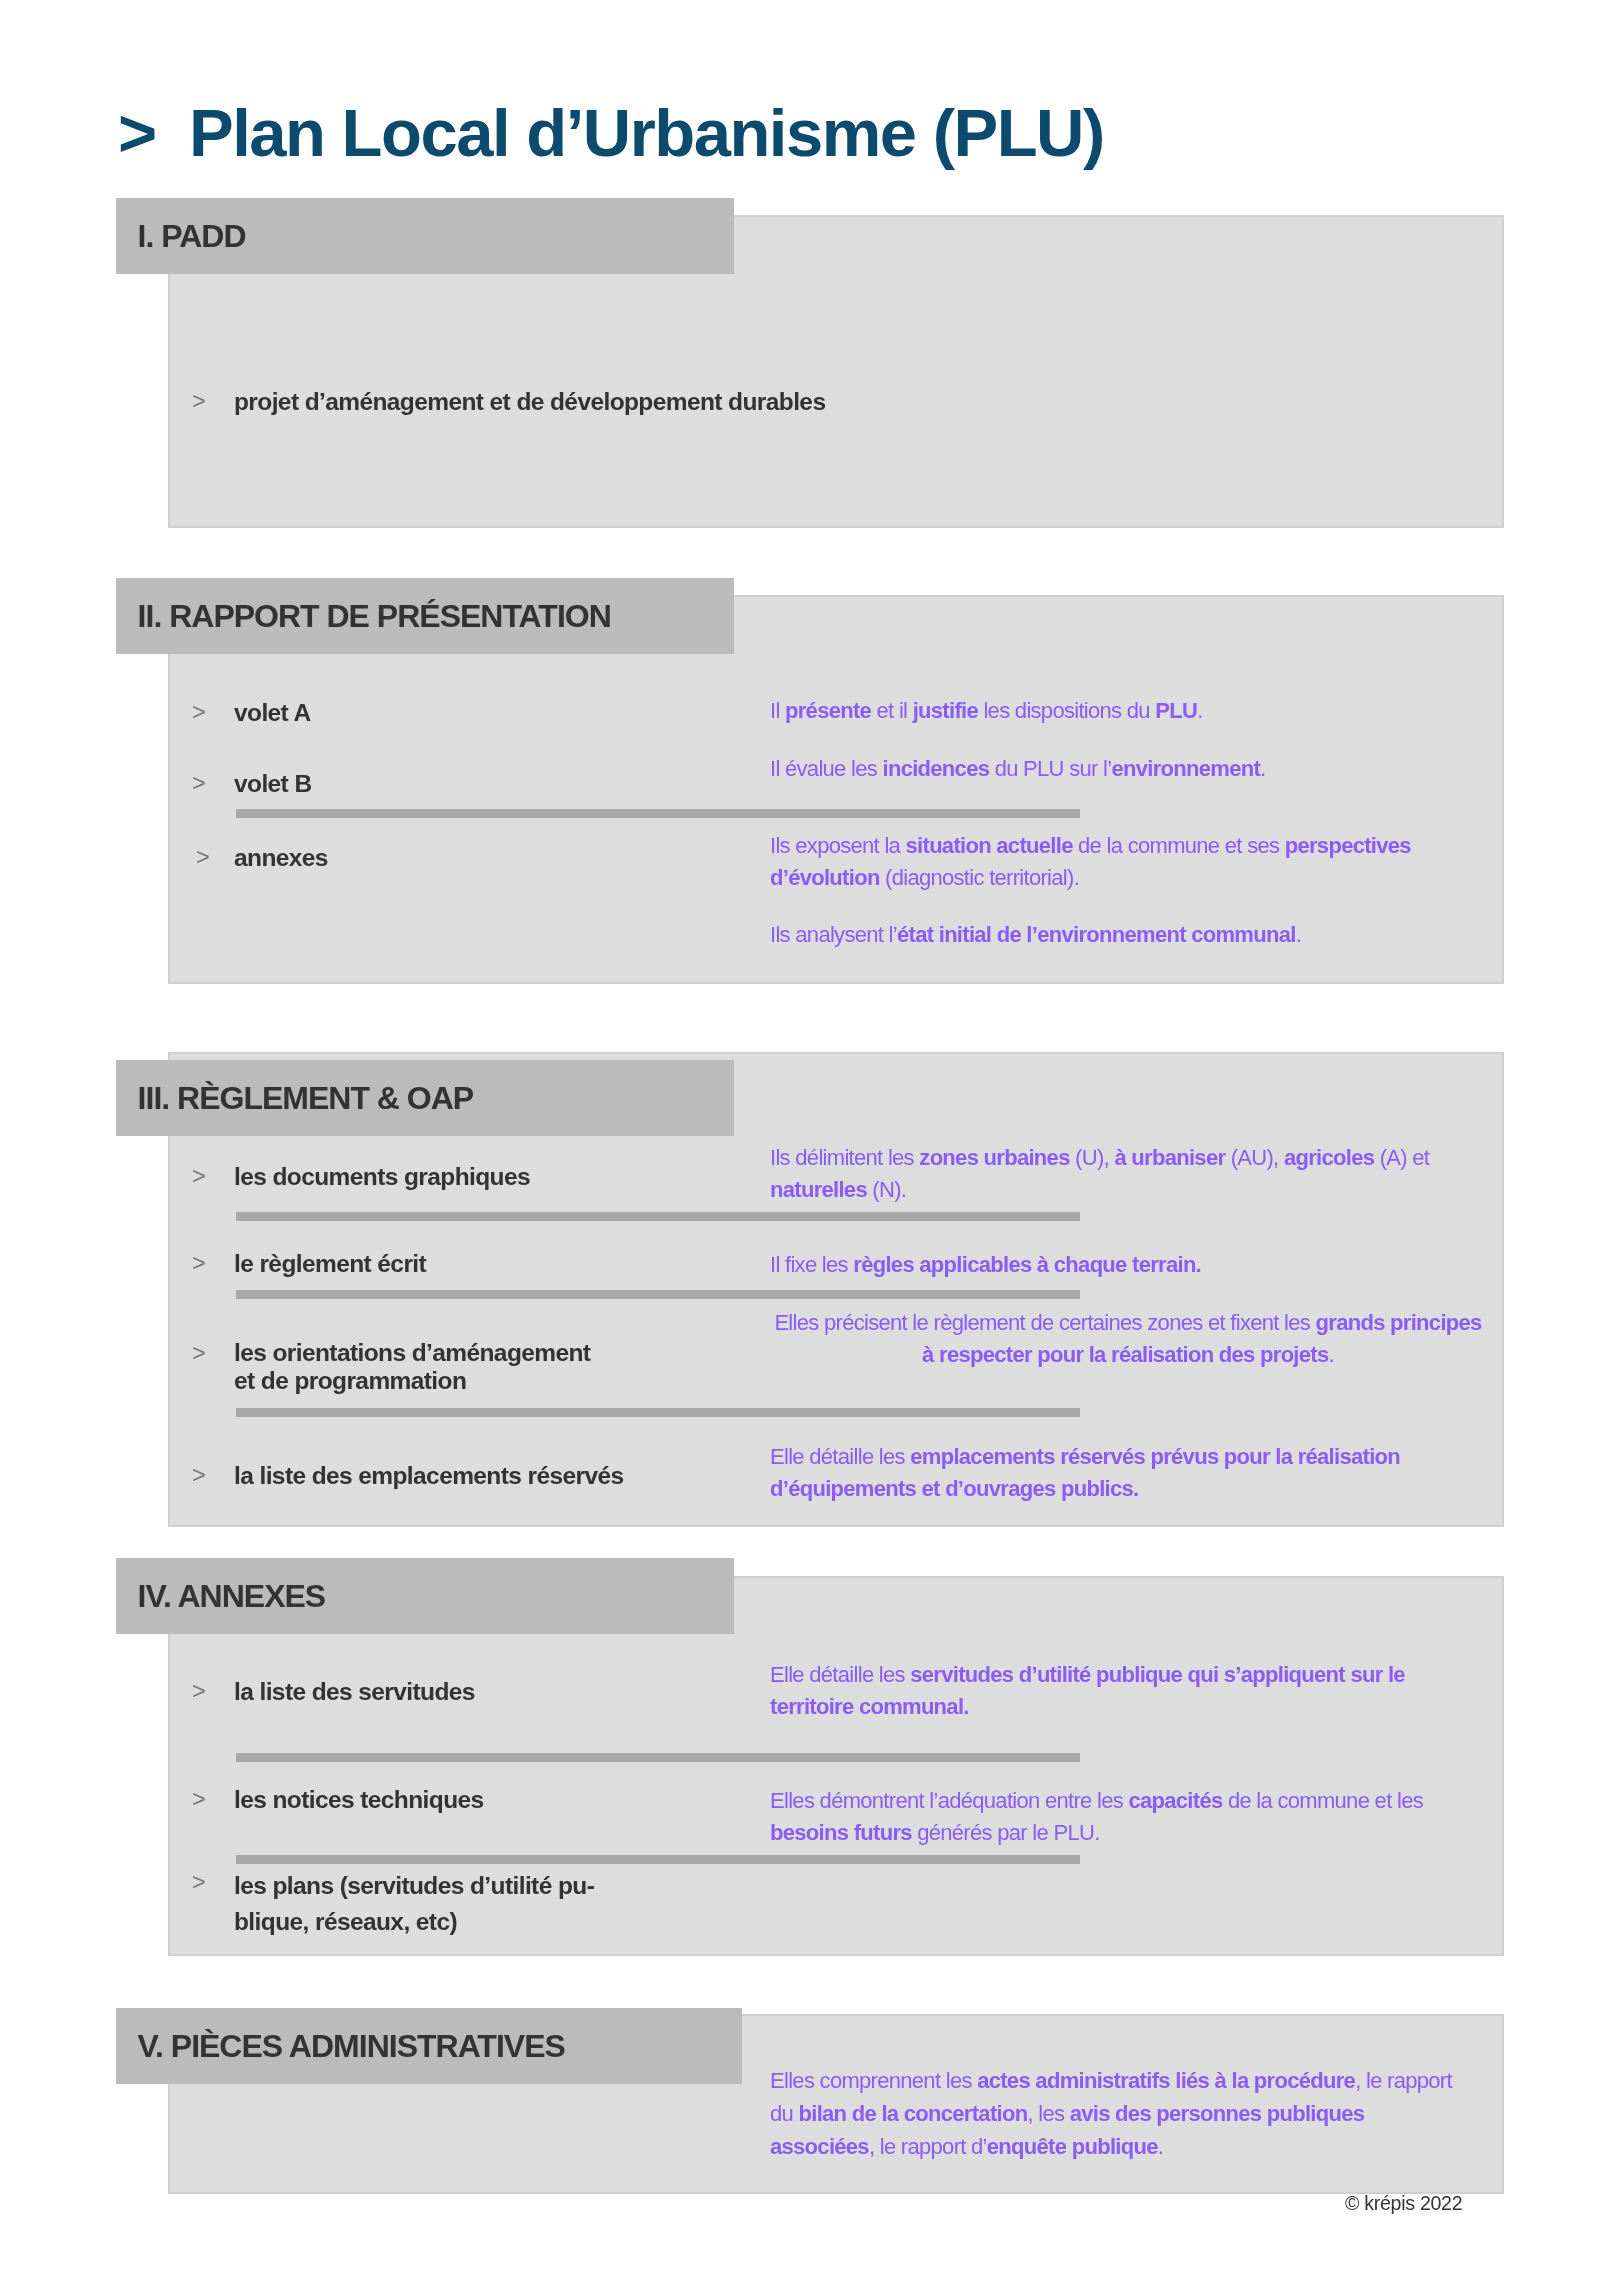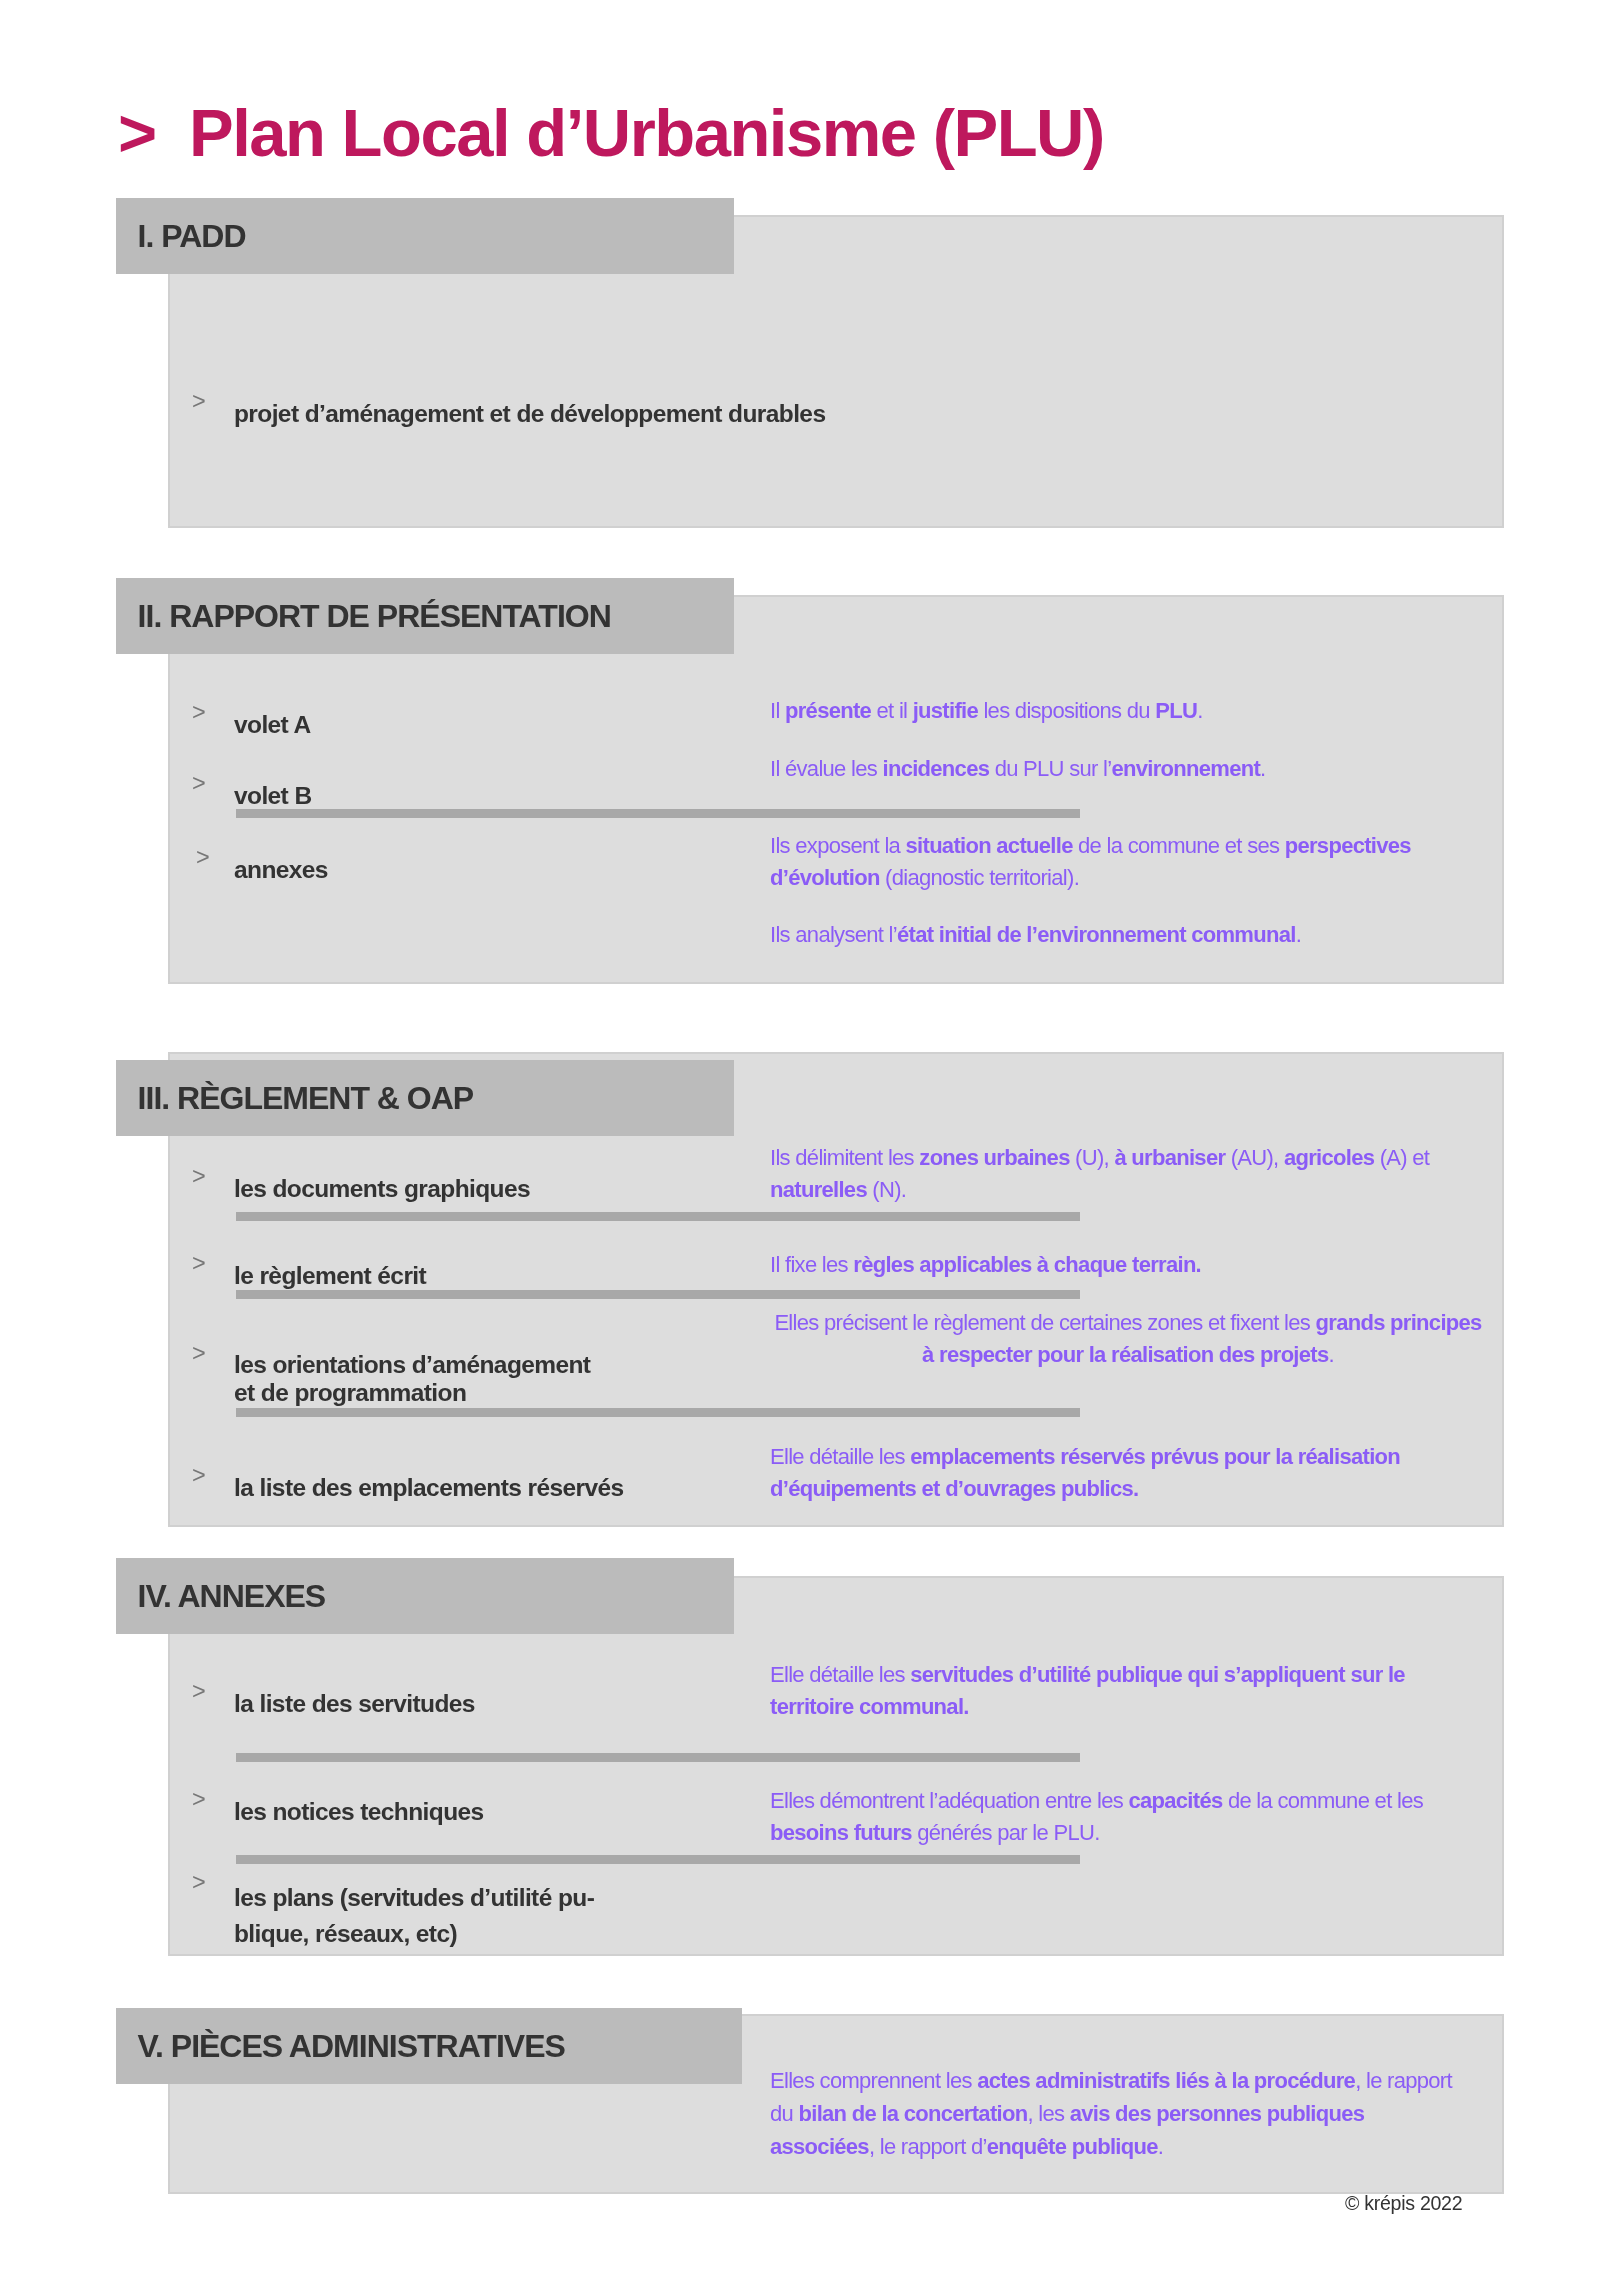--- a/index.html
+++ b/index.html
@@ -1,29 +1,29 @@
 <!DOCTYPE html>
 <html><head>
 <meta charset="utf-8">
 <style>
   html, body { margin: 0; padding: 0; background: #ffffff; }
   body { width: 1621px; height: 2293px; position: relative; overflow: hidden;
          font-family: "Liberation Sans", "DejaVu Sans", sans-serif; color: #333333; }
   .page-title { position: absolute; left: 118px; top: 94px; font-size: 67px; font-weight: bold;
-                color: #be185d; letter-spacing: -1.5px; white-space: nowrap; line-height: 78px; }
+                color: #0c4a6e; letter-spacing: -1.5px; white-space: nowrap; line-height: 78px; }
   .page-title .chev { display: inline-block; width: 71px; font-weight: bold; }
   .tab { position: absolute; left: 116px; width: 618px; height: 76px; background: #bbbbbb; z-index: 2; }
   .tab-label { position: absolute; left: 21.6px; top: 18.6px; font-size: 32px; font-weight: bold; color: #333333;
                letter-spacing: -1px; white-space: nowrap; line-height: 39px; }
   .box { position: absolute; left: 168px; width: 1336px; background: #dddddd;
          border: 2px solid #d0d0d0; box-sizing: border-box; z-index: 1; }
   .item { position: absolute; left: 192px; font-size: 24.5px; font-weight: bold; color: #333333;
           letter-spacing: -0.6px; line-height: 29px; white-space: nowrap; z-index: 3; }
   .item .chev { position: absolute; left: 0; top: 0; font-weight: normal; color: #777777; font-size: 23.5px; }
-  .item .lbl { position: absolute; left: 42px; top: 12px; white-space: nowrap; }
+  .item .lbl { position: absolute; left: 42px; top: 0; white-space: nowrap; }
   .desc { position: absolute; left: 770px; width: 745px; font-size: 22px; color: #8b5cf6;
           letter-spacing: -0.7px; line-height: 32px; z-index: 3; }
   .desc b { font-weight: bold; }
   .sep { position: absolute; left: 236px; width: 844px; height: 8.8px; background: #a8a8a8; z-index: 3; }
   .copyright { position: absolute; left: 1345px; top: 2192px; font-size: 19.6px; color: #333333;
                letter-spacing: -0.3px; white-space: nowrap; }
 </style>
 </head>
 <body>
 

